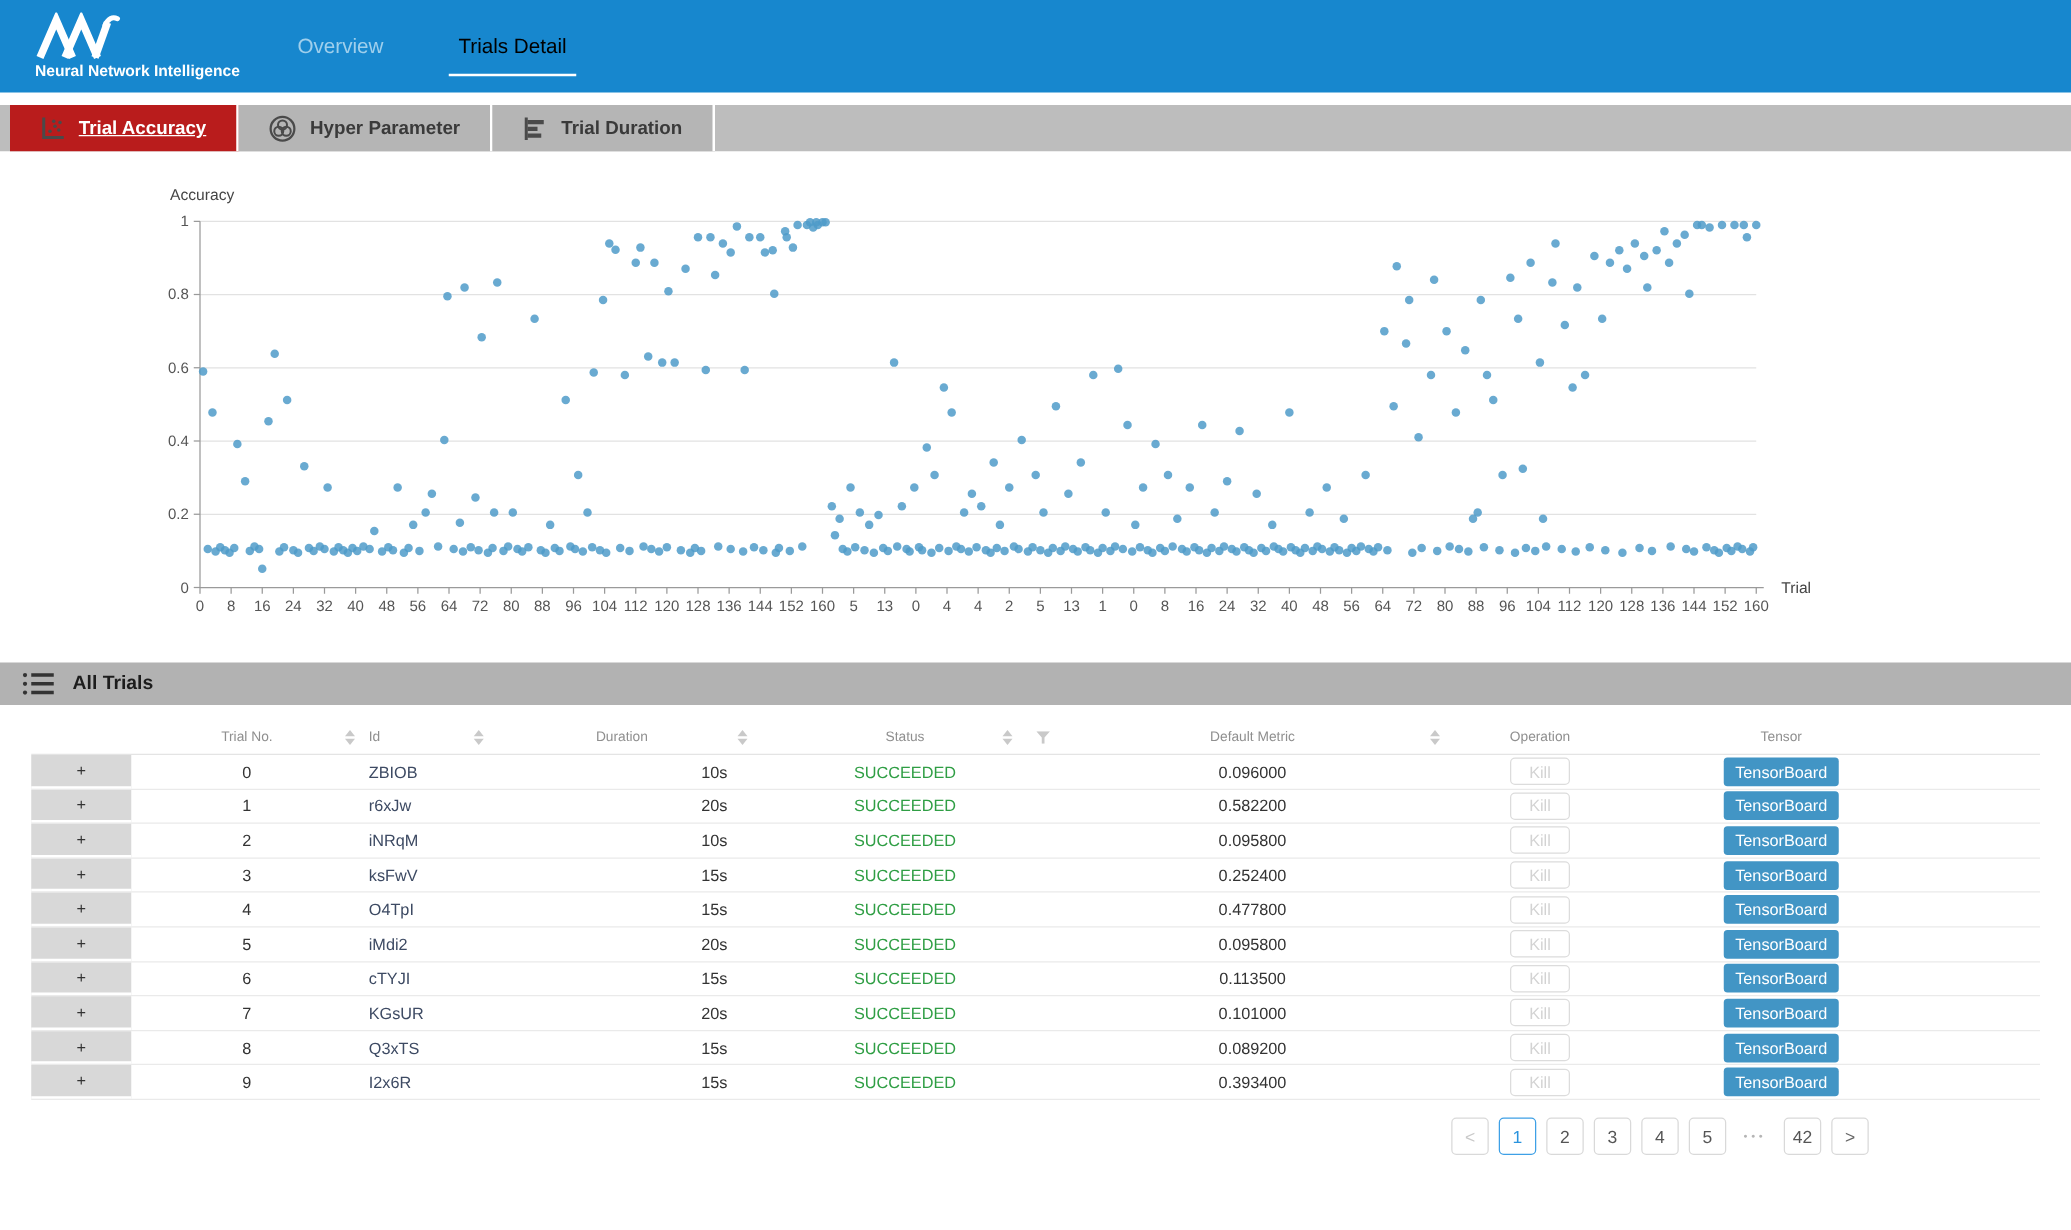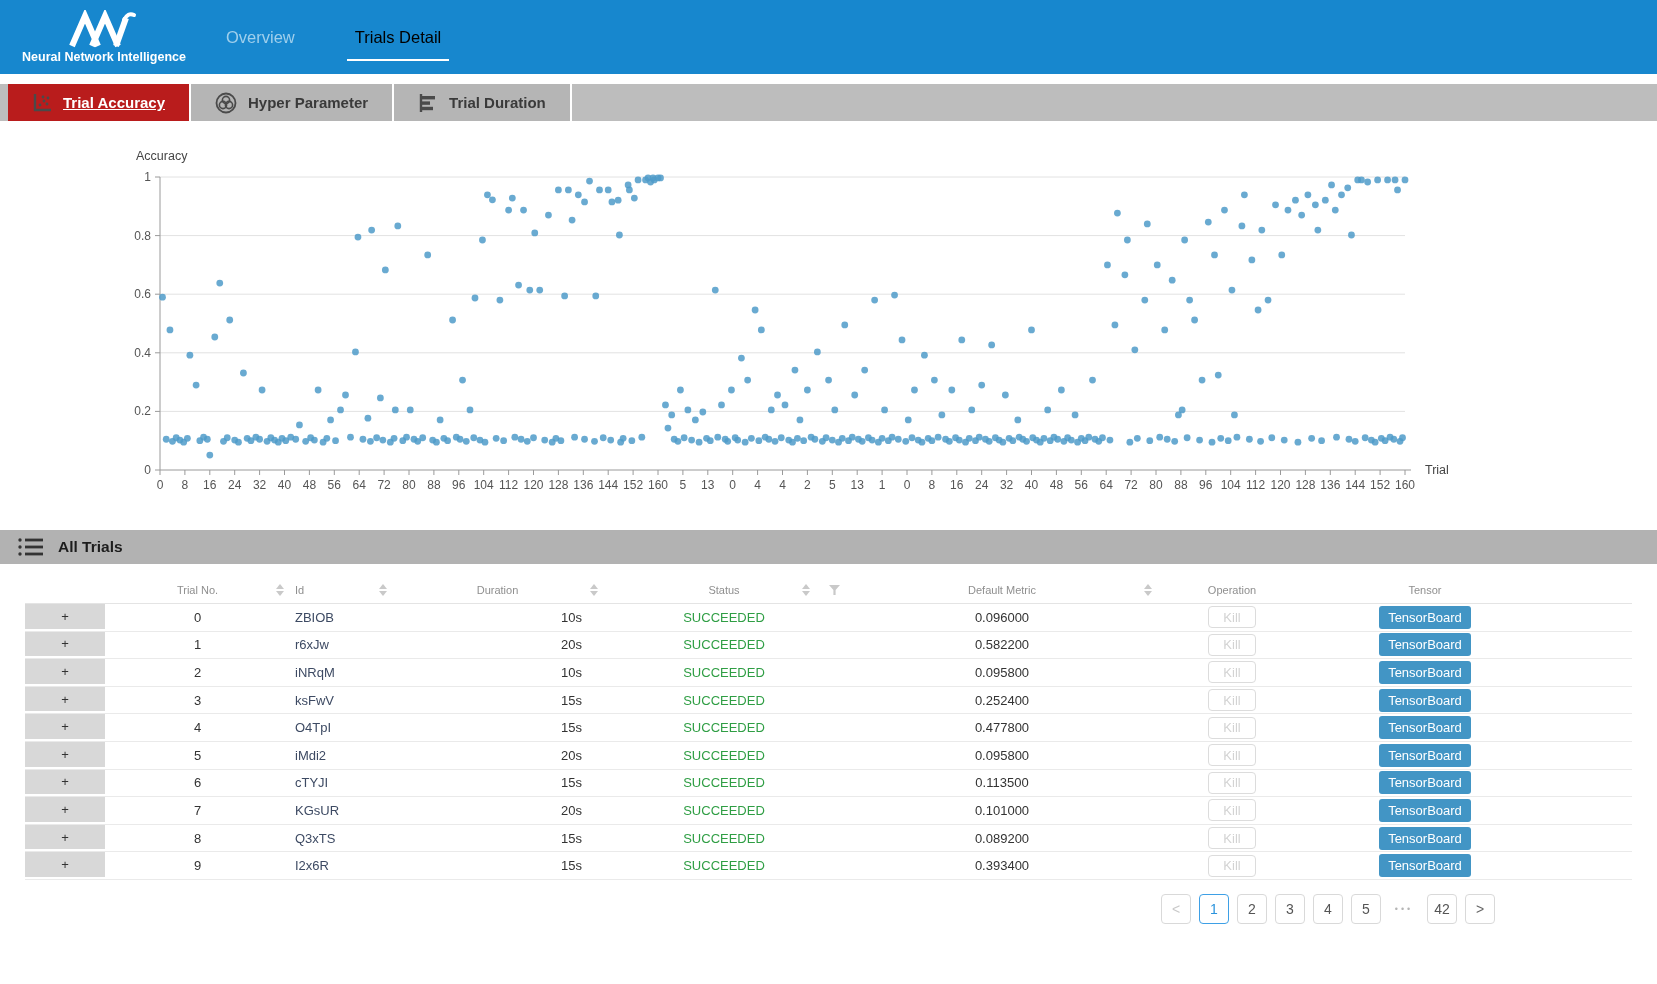--- a/index.html
+++ b/index.html
@@ -1,24 +1,24 @@
 <!DOCTYPE html>
 <html><head>
 <meta charset="utf-8">
 <style>
   * { box-sizing: border-box; margin: 0; padding: 0; }
   html,body { width:1657px; height:984px; background:#fff; overflow:hidden;
     font-family:"Liberation Sans", sans-serif; }
 
   
   .topnav { height:74px; background:#1787ce; display:flex; align-items:center; }
-  .logo { margin-left:28px; width:152px; display:flex; flex-direction:column; align-items:center; }
+  .logo { margin-left:28px; width:152px; display:flex; flex-direction:column; }
   .logo svg { display:block; }
   .logo-sub { color:#fff; font-size:12.5px; font-weight:bold; margin-top:2px; white-space:nowrap; }
-  .mainnav { display:flex; margin-left:44px; height:74px; align-items:center; gap:56px; }
+  .mainnav { display:flex; margin-left:56px; height:74px; align-items:center; gap:56px; }
   .mainnav .navtab { font-size:16.5px; color:#9fcfec; cursor:pointer; position:relative; padding:4px 2px; }
   .mainnav .navtab.active { color:#000000; }
   .mainnav .navtab.active::after { content:""; position:absolute; left:-6px; right:-6px; bottom:-10px; height:2px; background:#fff; }
 
   
   .subtabs { margin-top:10px; height:37px; background:#bdbdbd; display:flex; padding-left:8px; }
   .subtab { display:flex; align-items:center; gap:11px; padding:0 24px; background:#b5b5b5;
     border-right:2px solid #fff; font-weight:bold; font-size:15px; color:#3a3a3a; cursor:pointer; }
   .subtab.selected { background:#b91c1c; color:#fff;text-decoration:underline; }
   .subtab svg { display:block; }

